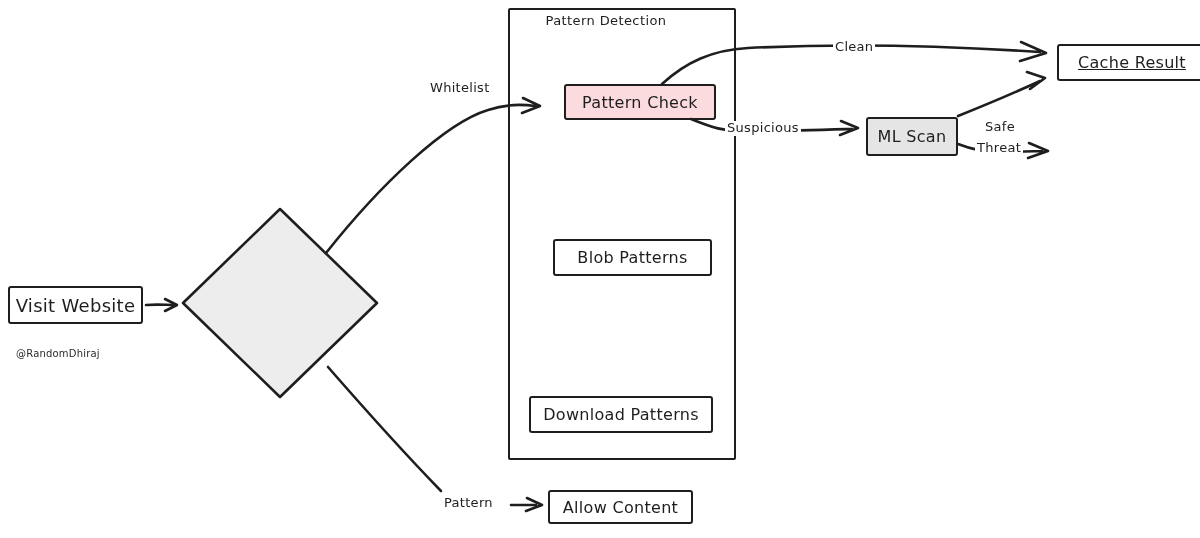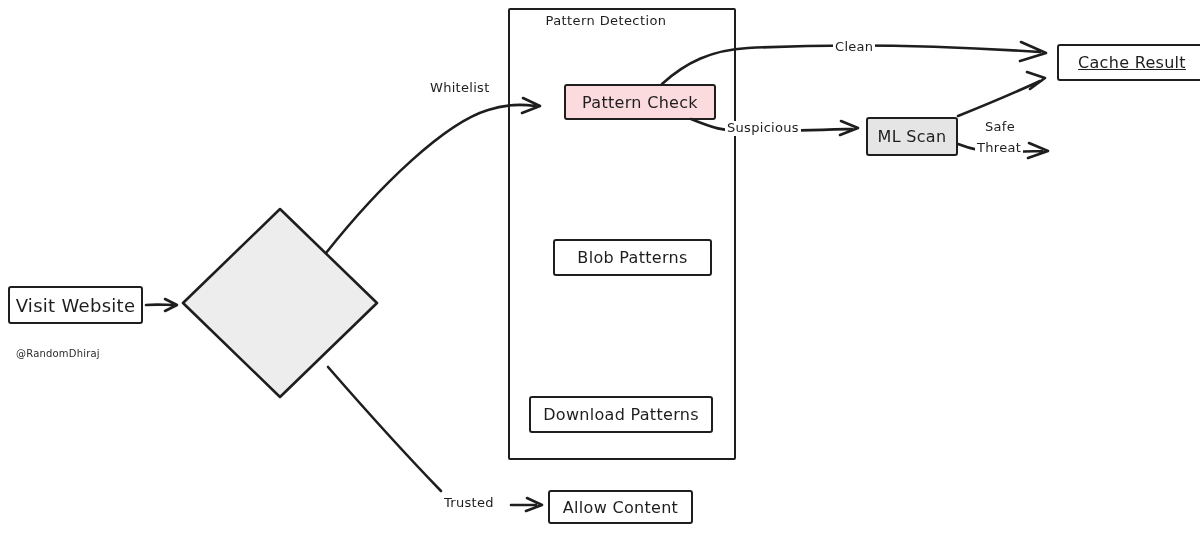--- a/index.html
+++ b/index.html
@@ -150,16 +150,16 @@
     <path class="edge-path" d="M 328,367 C 362,406 410,459 441,491"></path>
     <path class="edge-path" d="M 511,505 L 536,505 M 527,498 L 542,505 L 526,511"></path>
   </svg>
 
   <div class="layer-labels">
     <span class="edge-label lbl-untrusted">Whitelist</span>
     <span class="edge-label lbl-clean">Clean</span>
     <span class="edge-label lbl-suspicious">Suspicious</span>
     <span class="edge-label lbl-safe">Safe</span>
     <span class="edge-label lbl-threat">Threat</span>
-    <span class="edge-label lbl-trusted">Trusted</span>
+    <span class="edge-label lbl-trusted">Pattern</span>
   </div>
 
 </div>
 
 </body></html>

